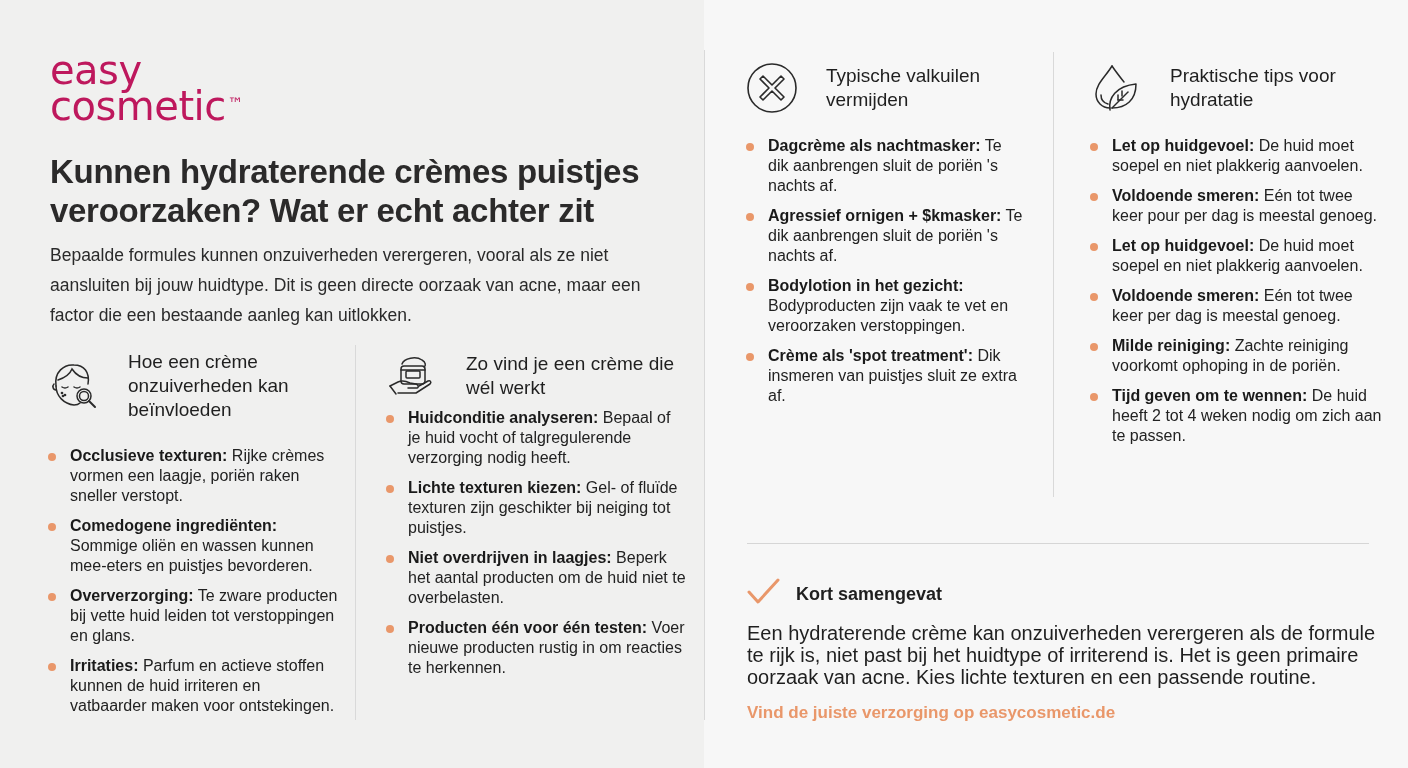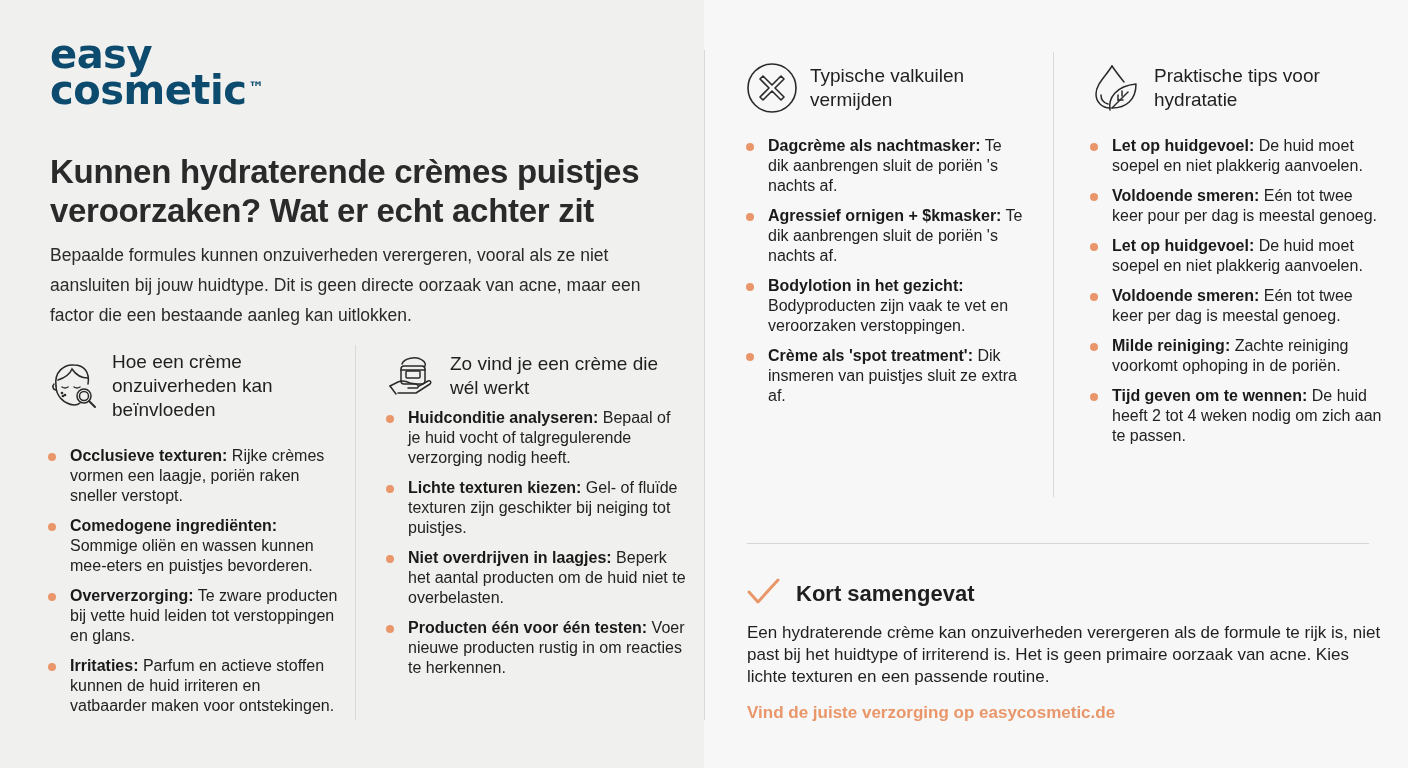--- a/index.html
+++ b/index.html
@@ -12,40 +12,40 @@
   }
   .left-panel {
     position: absolute; left: 0; top: 0; width: 704px; height: 768px;
     background: #f0f0ef;
   }
   .right-panel {
     position: absolute; left: 704px; top: 0; width: 704px; height: 768px;
     background: #f7f7f7;
   }
   .logo {
-    position: absolute; left: 50px; top: 36px;
+    position: absolute; left: 50px; top: 52px;
     font-family: "DejaVu Sans", sans-serif;
-    font-weight: bold; color: #0c4a6e;
+    font-weight: normal; color: #be185d;
     font-size: 40px; line-height: 36px; letter-spacing: -0.5px;
   }
   .logo .tm { font-size: 16px; vertical-align: top; position: relative; top: -2px; margin-left: 2px; }
   .title {
     position: absolute; left: 50px; top: 152px; width: 640px;
     font-size: 33px; line-height: 39px; font-weight: bold; color: #2b2a2a;
     letter-spacing: -0.3px;
   }
   .intro {
     position: absolute; left: 50px; top: 240px; width: 620px;
     font-size: 17.5px; line-height: 30px; color: #2a2a2a;
   }
   .col {
     position: absolute;
   }
   .col-head {
-    display: flex; align-items: center; gap: 12px;
+    display: flex; align-items: center; gap: 28px;
   }
   .col-head .icon { width: 52px; height: 52px; flex: 0 0 52px; }
   .col-head .icon svg { width: 52px; height: 52px; }
   .col-head h2 {
     font-size: 19px; line-height: 24px; font-weight: normal; color: #1f1f1f;
   }
   ul.bullets { list-style: none; margin-top: 18px; }
   ul.bullets li {
     position: relative; padding-left: 22px;
     font-size: 16px; line-height: 20px; color: #222; margin-bottom: 10px;
@@ -54,24 +54,24 @@
     content: ""; position: absolute; left: 0; top: 7px;
     width: 8px; height: 8px; border-radius: 50%; background: #e9976a;
   }
   ul.bullets li b { font-weight: bold; color: #1a1a1a; }
   .vdiv { position: absolute; width: 1px; background: #d9d9d9; }
   .hdiv { position: absolute; height: 1px; background: #d6d6d6; }
   .summary-head {
     position: absolute; left: 746px; top: 576px; display: flex; align-items: center; gap: 14px;
   }
   .summary-head svg { width: 36px; height: 32px; }
-  .summary-head h2 { font-size: 22px; font-weight: bold; color: #1f1f1f; }
+  .summary-head h2 { font-size: 18px; font-weight: bold; color: #1f1f1f; }
   .summary-text {
     position: absolute; left: 747px; top: 622px; width: 640px;
-    font-size: 17px; line-height: 22px; color: #1f1f1f;
+    font-size: 20px; line-height: 22px; color: #1f1f1f;
   }
   .cta {
     position: absolute; left: 747px; top: 703px;
     font-size: 17px; font-weight: bold; color: #e9976a; text-decoration: none;
   }
 </style>
 </head>
 <body>
 
 <div class="left-panel"></div>

